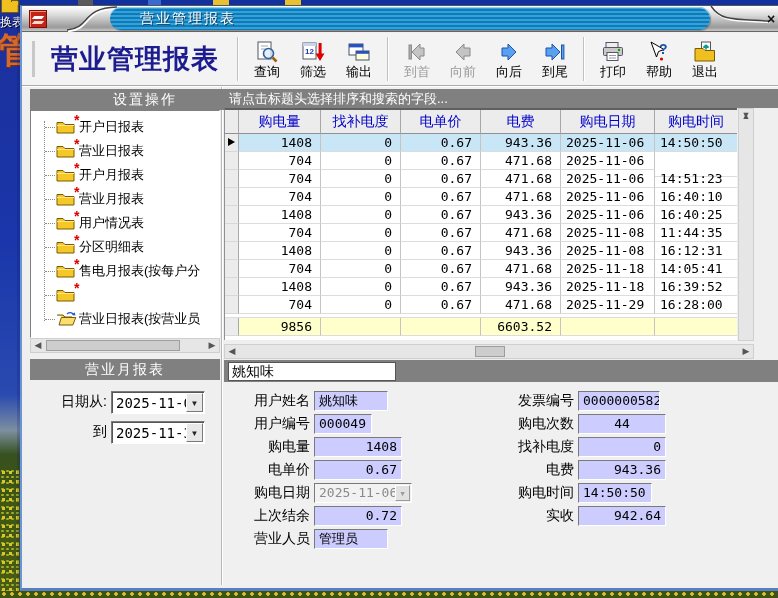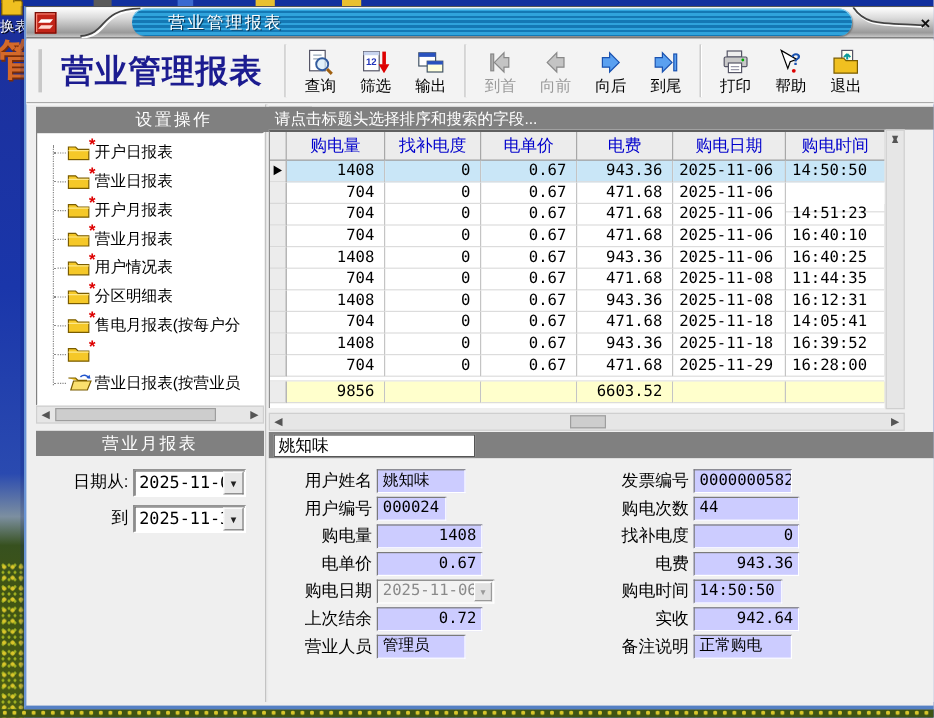--- a/index.html
+++ b/index.html
@@ -511,21 +511,21 @@
   </div>
 
   <div class="detail">
     <div class="dcol" id="dleft">
         <div class="frow">
           <span class="flabel">用户姓名</span>
           <span class="field" style="width: 74px;">姚知味</span>
         </div>
         <div class="frow">
           <span class="flabel">用户编号</span>
-          <span class="field" style="width: 58px;">000024</span>
+          <span class="field" style="width: 58px;">000049</span>
         </div>
         <div class="frow">
           <span class="flabel">购电量</span>
           <span class="field" style="width: 88px; text-align: right;">1408</span>
         </div>
         <div class="frow">
           <span class="flabel">电单价</span>
           <span class="field" style="width: 88px; text-align: right;">0.67</span>
         </div>
         <div class="frow">
@@ -541,38 +541,34 @@
           <span class="field" style="width: 74px;">管理员</span>
         </div>
       </div>
     <div class="dcol" id="dright">
         <div class="frow">
           <span class="flabel">发票编号</span>
           <span class="field" style="width: 82px;">0000000582</span>
         </div>
         <div class="frow">
           <span class="flabel">购电次数</span>
-          <span class="field" style="width: 88px; text-align: left;">44</span>
+          <span class="field" style="width: 88px; text-align: center;">44</span>
         </div>
         <div class="frow">
           <span class="flabel">找补电度</span>
           <span class="field" style="width: 88px; text-align: right;">0</span>
         </div>
         <div class="frow">
           <span class="flabel">电费</span>
           <span class="field" style="width: 88px; text-align: right;">943.36</span>
         </div>
         <div class="frow">
           <span class="flabel">购电时间</span>
           <span class="field" style="width: 74px;">14:50:50</span>
         </div>
         <div class="frow">
           <span class="flabel">实收</span>
           <span class="field" style="width: 88px; text-align: right; padding-left: 28px;">942.64</span>
         </div>
-        <div class="frow">
-          <span class="flabel">备注说明</span>
-          <span class="field" style="width: 82px;">正常购电</span>
-        </div>
       </div>
   </div>
 
 </div>
 
 </body></html>

